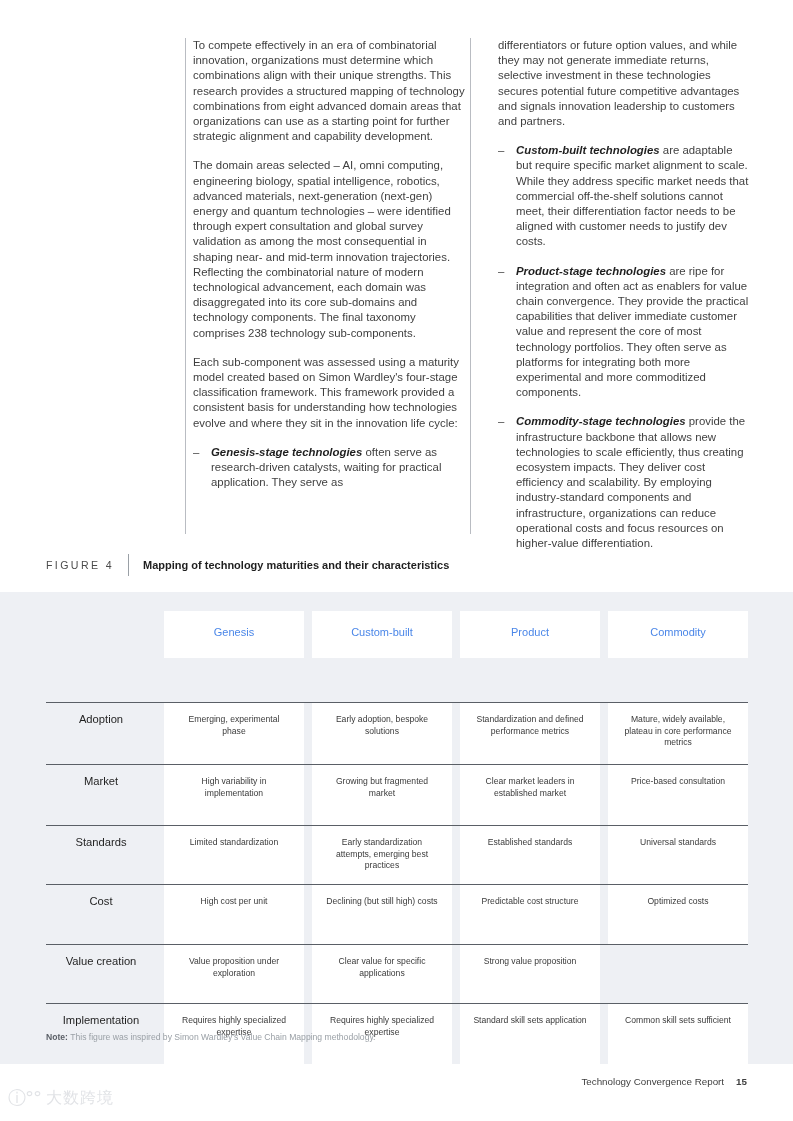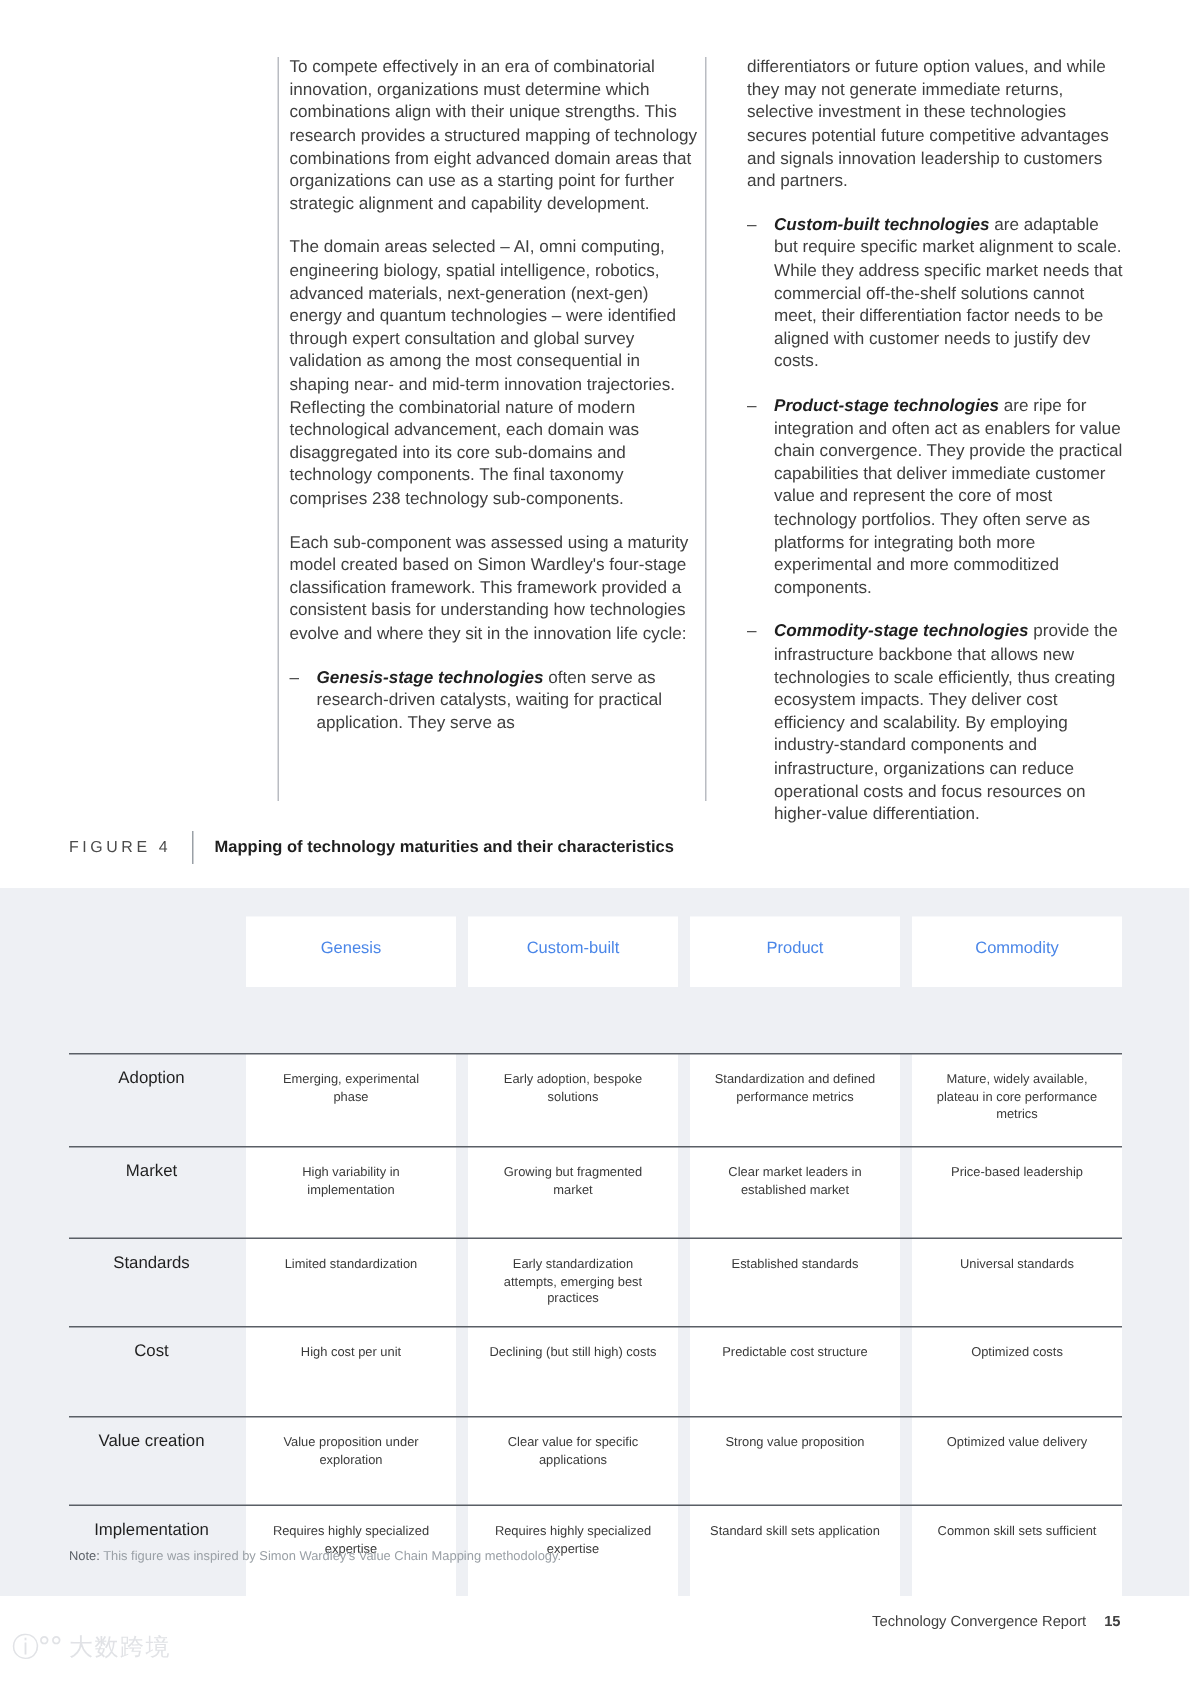--- a/index.html
+++ b/index.html
@@ -184,21 +184,21 @@
   .row-h-6 { height: 62px; }
   .trow .tcell { height: 100%; }
 
   .note {
     position: absolute;
     left: 46px;
     top: 440px;
     font-size: 8.6px;
     color: #9aa0a6;
   }
-  .note b { color: #5a5f66; font-weight: 400; }
+  .note b { color: #5a5f66; font-weight: 700; }
 
   
   .footer {
     position: absolute;
     right: 46px;
     top: 1076px;
     font-size: 9.8px;
     color: #3f3f3f;
   }
   .footer .pg { margin-left: 12px; font-weight: 700; }
@@ -282,21 +282,21 @@
         <div class="tcell">Early adoption, bespoke solutions</div>
         <div class="tcell">Standardization and defined performance metrics</div>
         <div class="tcell">Mature, widely available, plateau in core performance metrics</div>
       </div>
       <div class="trow row-h-2">
         <div class="rowline"></div>
         <div class="tcell-label">Market</div>
         <div class="tcell">High variability in implementation</div>
         <div class="tcell">Growing but fragmented market</div>
         <div class="tcell">Clear market leaders in established market</div>
-        <div class="tcell">Price-based leadership</div>
+        <div class="tcell">Price-based consultation</div>
       </div>
       <div class="trow row-h-3">
         <div class="rowline"></div>
         <div class="tcell-label">Standards</div>
         <div class="tcell">Limited standardization</div>
         <div class="tcell">Early standardization attempts, emerging best practices</div>
         <div class="tcell">Established standards</div>
         <div class="tcell">Universal standards</div>
       </div>
       <div class="trow row-h-4">
@@ -306,21 +306,20 @@
         <div class="tcell">Declining (but still high) costs</div>
         <div class="tcell">Predictable cost structure</div>
         <div class="tcell">Optimized costs</div>
       </div>
       <div class="trow row-h-5">
         <div class="rowline"></div>
         <div class="tcell-label">Value creation</div>
         <div class="tcell">Value proposition under exploration</div>
         <div class="tcell">Clear value for specific applications</div>
         <div class="tcell">Strong value proposition</div>
-        <div class="tcell">Optimized value delivery</div>
       </div>
       <div class="trow row-h-6">
         <div class="rowline"></div>
         <div class="tcell-label">Implementation</div>
         <div class="tcell">Requires highly specialized expertise</div>
         <div class="tcell">Requires highly specialized expertise</div>
         <div class="tcell">Standard skill sets application</div>
         <div class="tcell">Common skill sets sufficient</div>
       </div>
     </div>

